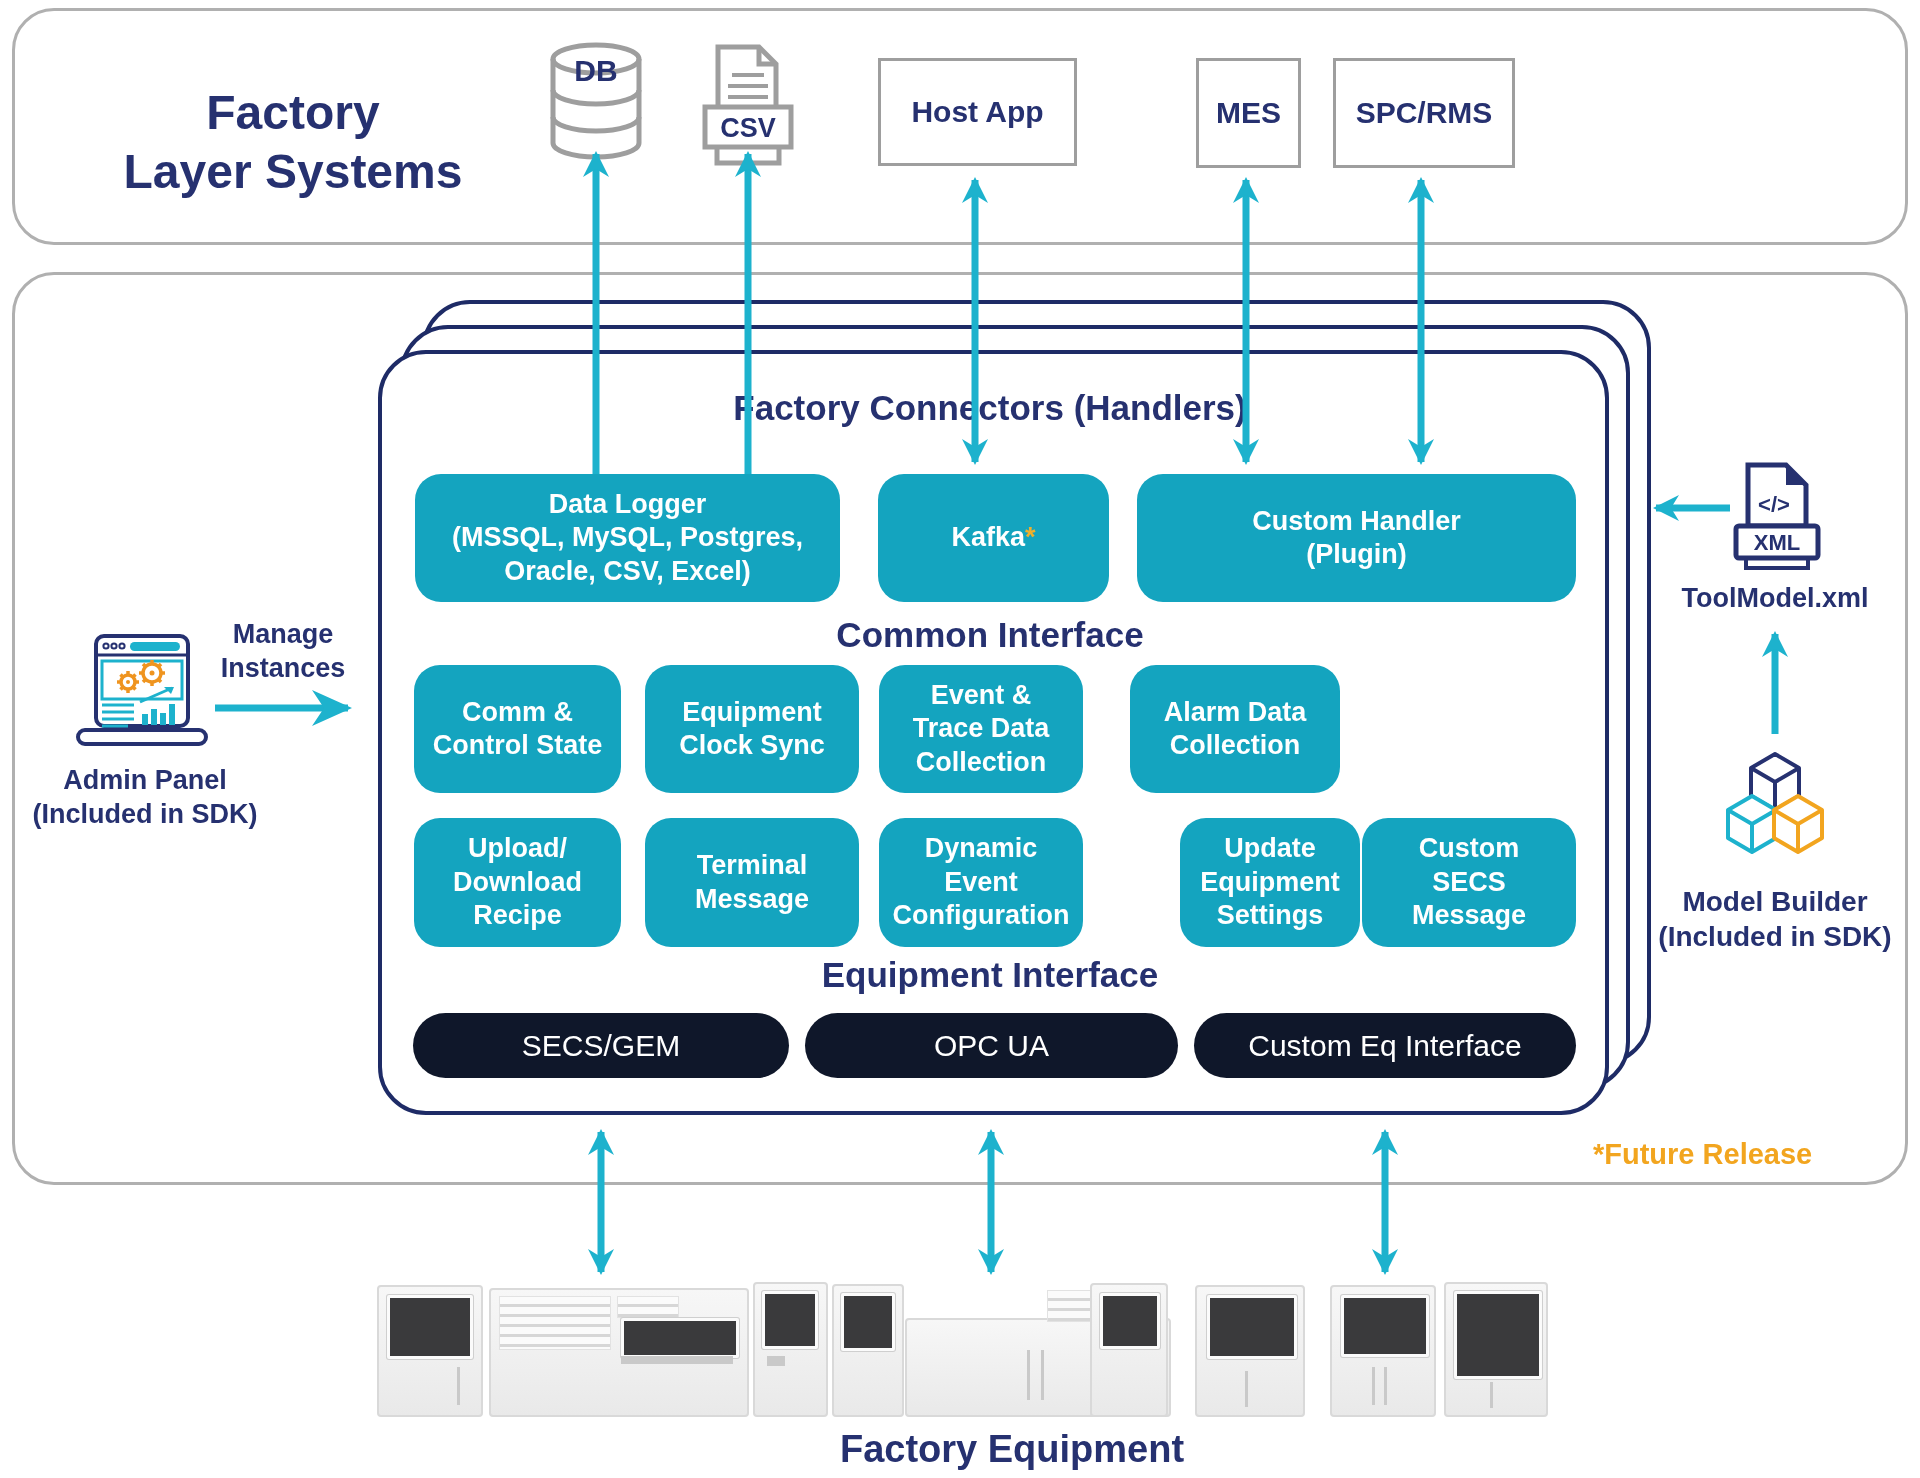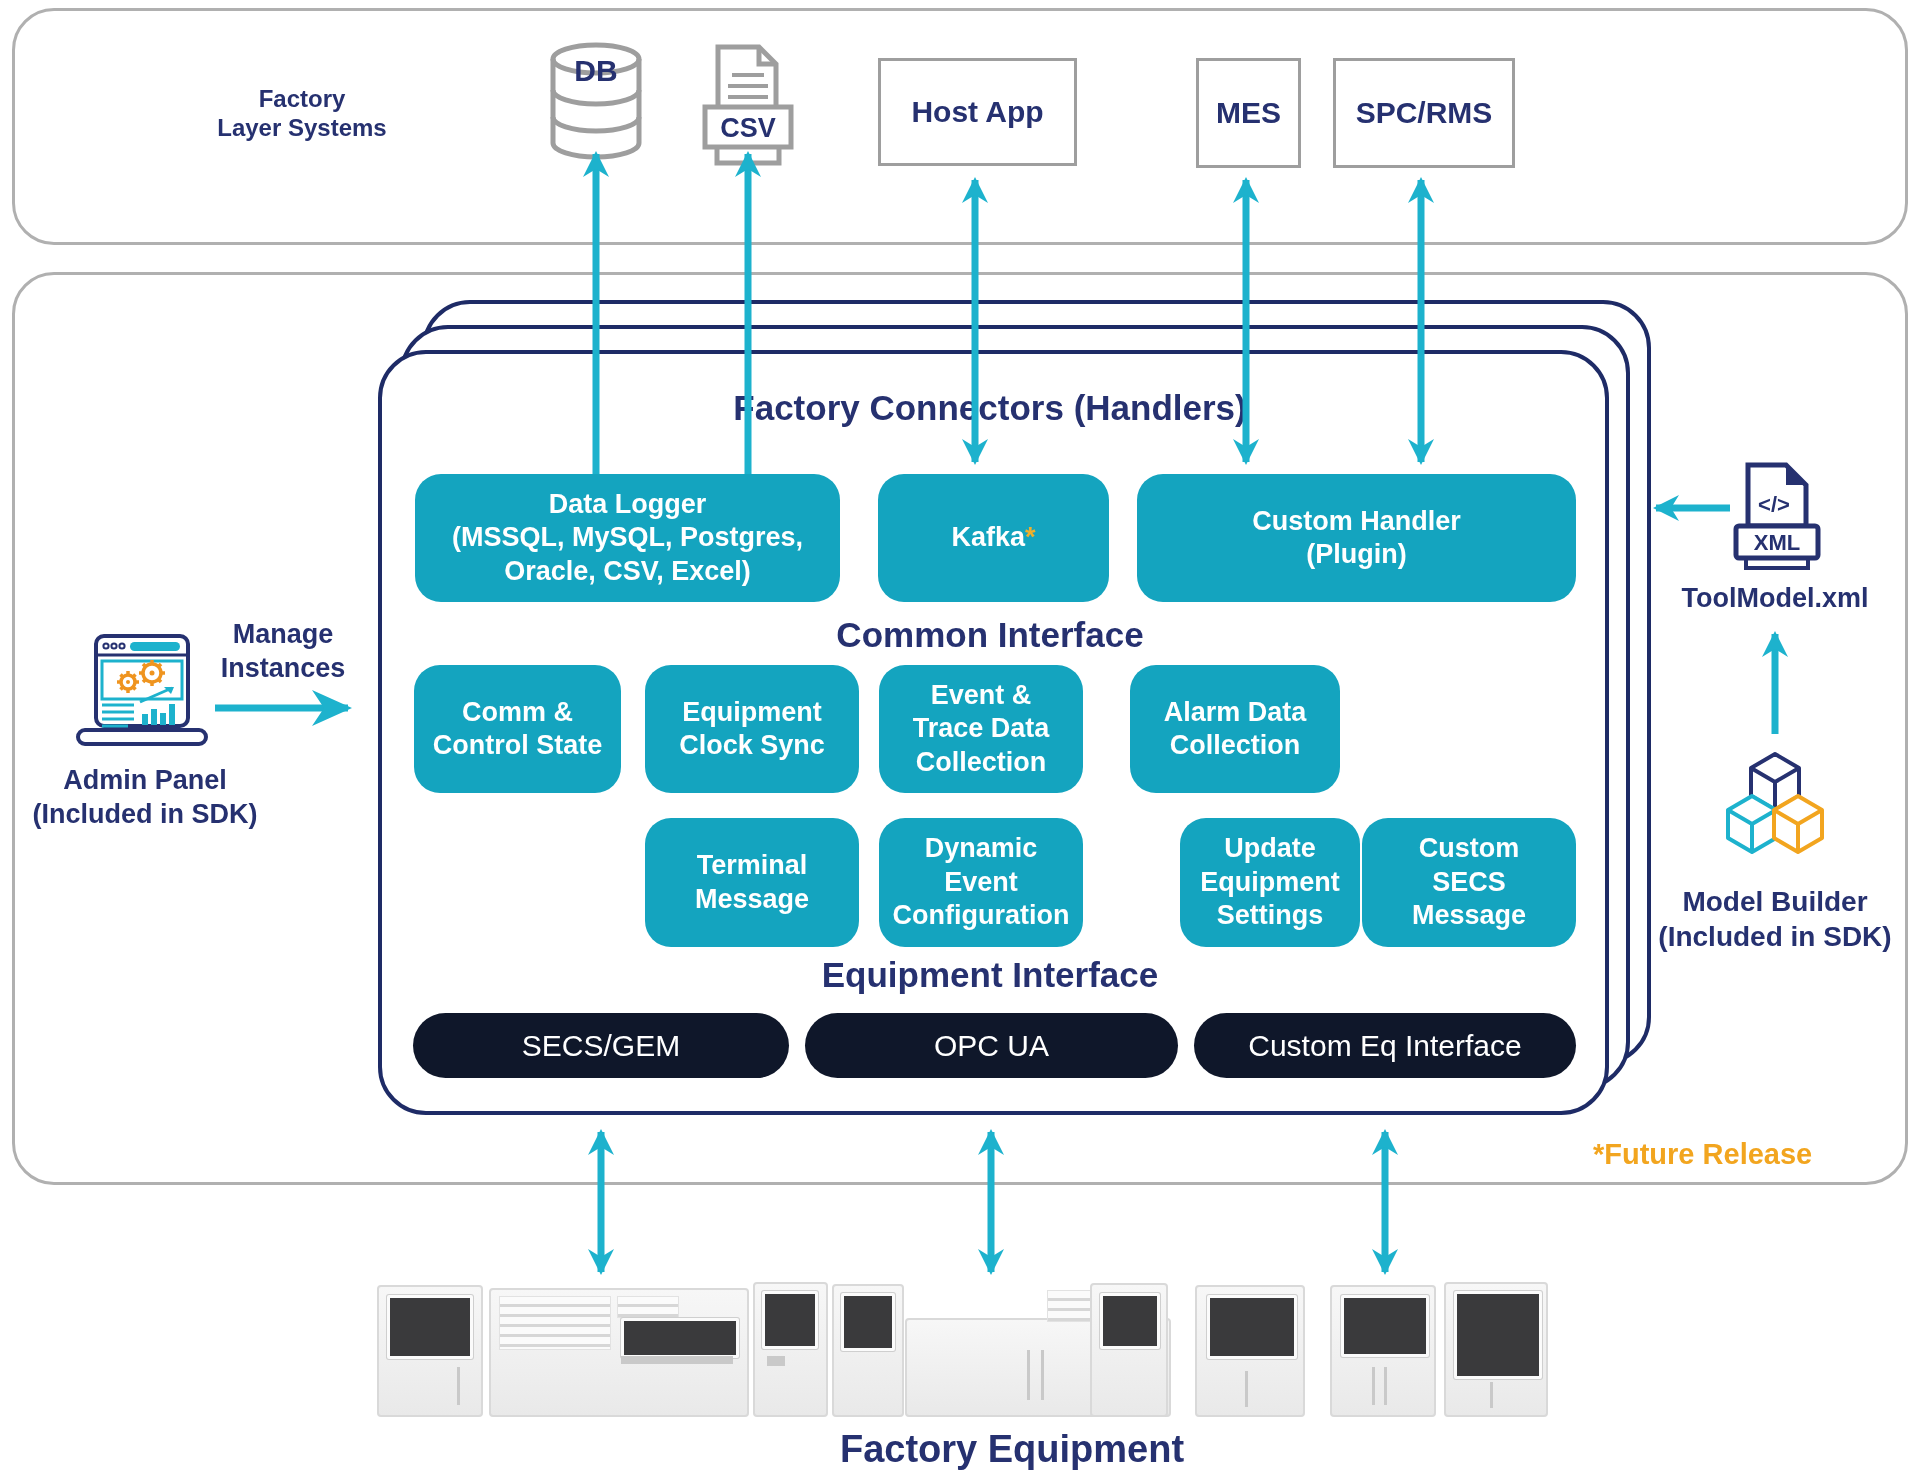--- a/index.html
+++ b/index.html
@@ -30,21 +30,21 @@
   #arrows{position:absolute;left:0;top:0;z-index:30;pointer-events:none}
   .z20{z-index:20}
 </style>
 </head>
 <body>
 
 <div id="canvas">
 
   <div class="container" style="left:12px;top:8px;width:1890px;height:231px"></div>
 
-  <div class="title pre" style="left:122px;top:84px;width:360px;font-size:24px;line-height:1.22">Factory
+  <div class="title pre" style="left:113px;top:84px;width:360px;font-size:48px;line-height:1.22">Factory
 Layer Systems</div>
 
   <svg class="abs" style="left:548px;top:40px" width="96" height="124" viewBox="0 0 96 124">
     <g stroke="#9e9e9e" stroke-width="5" fill="none">
       <ellipse cx="48" cy="19" rx="43" ry="14"></ellipse>
       <path d="M5,19 V103 M91,19 V103"></path>
       <path d="M5,50 A43,14 0 0 0 91,50"></path>
       <path d="M5,77 A43,14 0 0 0 91,77"></path>
       <path d="M5,103 A43,14 0 0 0 91,103"></path>
     </g>
@@ -90,20 +90,23 @@
   <div class="tealbox z20" style="left:414px;top:665px;width:207px;height:128px">Comm &amp;
 Control State</div>
   <div class="tealbox z20" style="left:645px;top:665px;width:214px;height:128px">Equipment
 Clock Sync</div>
   <div class="tealbox z20" style="left:879px;top:665px;width:204px;height:128px">Event &amp;
 Trace Data
 Collection</div>
   <div class="tealbox z20" style="left:1130px;top:665px;width:210px;height:128px">Alarm Data
 Collection</div>
 
+  <div class="tealbox z20" style="left:414px;top:818px;width:207px;height:129px">Upload/
+Download
+Recipe</div>
   <div class="tealbox z20" style="left:645px;top:818px;width:214px;height:129px">Terminal
 Message</div>
   <div class="tealbox z20" style="left:879px;top:818px;width:204px;height:129px">Dynamic
 Event
 Configuration</div>
   <div class="tealbox z20" style="left:1180px;top:818px;width:180px;height:129px">Update
 Equipment
 Settings</div>
   <div class="tealbox z20" style="left:1362px;top:818px;width:214px;height:129px">Custom
 SECS

